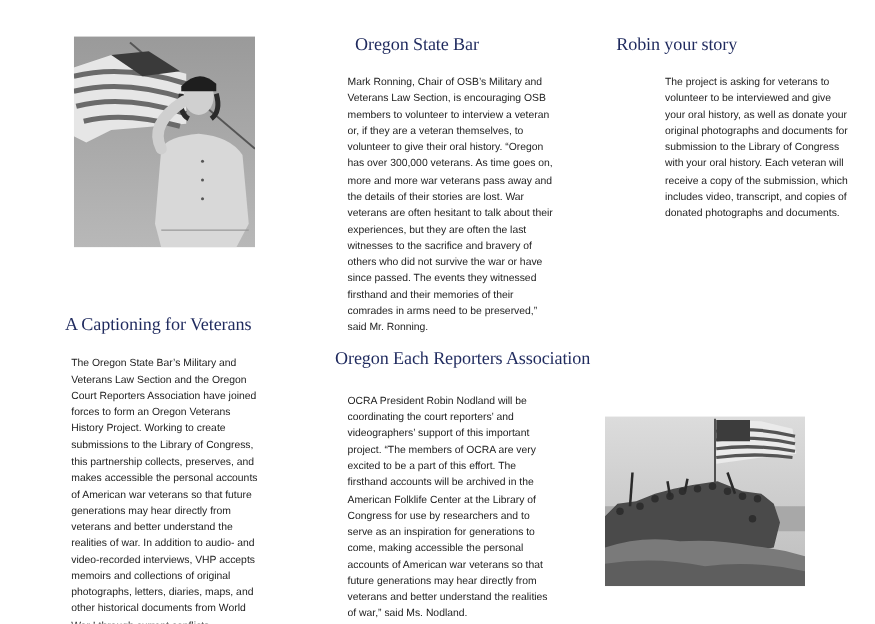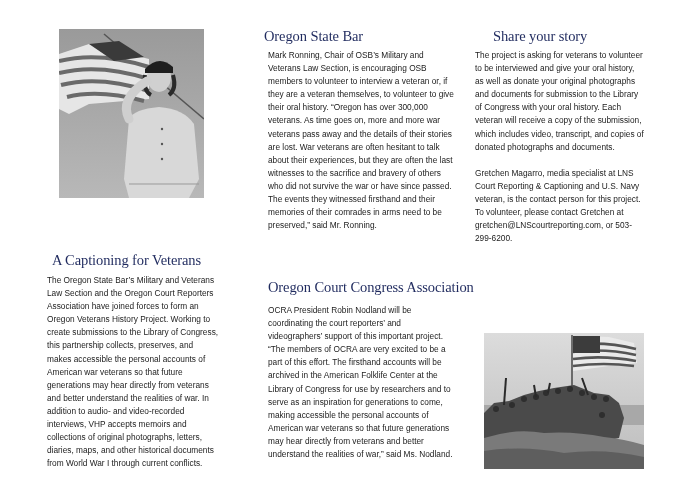--- a/index.html
+++ b/index.html
@@ -18,37 +18,37 @@
     letter-spacing: -0.1px;
     white-space: nowrap;
   }
   .body-text {
     position: absolute;
     font-size: 8.3px;
     line-height: 13.1px;
     margin: 0;
     color: #222;
   }
-  .body-text p { margin: 0; }
+  .body-text p { margin: 10px; }
   .body-text p + p { margin-top: 13px; }
 
   
   #photo-salute { position: absolute; left: 59px; top: 29px; width: 145px; height: 169px; overflow: hidden; }
   #h-partnership { left: 52px; top: 252px; }
   #t-partnership { left: 47px; top: 274px; width: 172px; }
 
   
-  #h-osb { left: 264px; top: 28px; }
+  #h-osb { left: 284px; top: 28px; }
   #t-osb { left: 268px; top: 49px; width: 188px; }
   #h-ocra { left: 268px; top: 279px; }
   #t-ocra { left: 268px; top: 304px; width: 188px; }
 
   
   #h-share { left: 493px; top: 28px; }
-  #t-share { left: 475px; top: 49px; width: 170px; }
+  #t-share { left: 522px; top: 49px; width: 170px; }
   #photo-flag-raising { position: absolute; left: 484px; top: 333px; width: 160px; height: 136px; overflow: hidden; }
 
   svg { display: block; }
 </style>
 </head>
 <body>
 
 <div id="photo-salute">
   <svg width="145" height="169" viewBox="0 0 145 169">
     <defs>
@@ -86,29 +86,28 @@
 <h2 id="h-partnership" class="heading">A Captioning for Veterans</h2>
 <div id="t-partnership" class="body-text">
   <p>The Oregon State Bar’s Military and Veterans Law Section and the Oregon Court Reporters Association have joined forces to form an Oregon Veterans History Project. Working to create submissions to the Library of Congress, this partnership collects, preserves, and makes accessible the personal accounts of American war veterans so that future generations may hear directly from veterans and better understand the realities of war. In addition to audio- and video-recorded interviews, VHP accepts memoirs and collections of original photographs, letters, diaries, maps, and other historical documents from World War I through current conflicts.</p>
 </div>
 
 <h2 id="h-osb" class="heading">Oregon State Bar</h2>
 <div id="t-osb" class="body-text">
   <p>Mark Ronning, Chair of OSB’s Military and Veterans Law Section, is encouraging OSB members to volunteer to interview a veteran or, if they are a veteran themselves, to volunteer to give their oral history. “Oregon has over 300,000 veterans. As time goes on, more and more war veterans pass away and the details of their stories are lost. War veterans are often hesitant to talk about their experiences, but they are often the last witnesses to the sacrifice and bravery of others who did not survive the war or have since passed. The events they witnessed firsthand and their memories of their comrades in arms need to be preserved,” said Mr. Ronning.</p>
 </div>
 
-<h2 id="h-ocra" class="heading">Oregon Court Congress Association</h2>
+<h2 id="h-ocra" class="heading">Oregon Each Reporters Association</h2>
 <div id="t-ocra" class="body-text">
   <p>OCRA President Robin Nodland will be coordinating the court reporters’ and videographers’ support of this important project. “The members of OCRA are very excited to be a part of this effort. The firsthand accounts will be archived in the American Folklife Center at the Library of Congress for use by researchers and to serve as an inspiration for generations to come, making accessible the personal accounts of American war veterans so that future generations may hear directly from veterans and better understand the realities of war,” said Ms. Nodland.</p>
 </div>
 
-<h2 id="h-share" class="heading">Share your story</h2>
+<h2 id="h-share" class="heading">Robin your story</h2>
 <div id="t-share" class="body-text">
   <p>The project is asking for veterans to volunteer to be interviewed and give your oral history, as well as donate your original photographs and documents for submission to the Library of Congress with your oral history. Each veteran will receive a copy of the submission, which includes video, transcript, and copies of donated photographs and documents.</p>
-  <p>Gretchen Magarro, media specialist at LNS Court Reporting &amp; Captioning and U.S. Navy veteran, is the contact person for this project. To volunteer, please contact Gretchen at gretchen@LNScourtreporting.com, or 503-299-6200.</p>
 </div>
 
 <div id="photo-flag-raising">
   <svg width="160" height="136" viewBox="0 0 160 136">
     <defs>
       <linearGradient id="sky2" x1="0" y1="0" x2="0" y2="1">
         <stop offset="0" stop-color="#dcdcdc"></stop>
         <stop offset="1" stop-color="#bdbdbd"></stop>
       </linearGradient>
     </defs>

